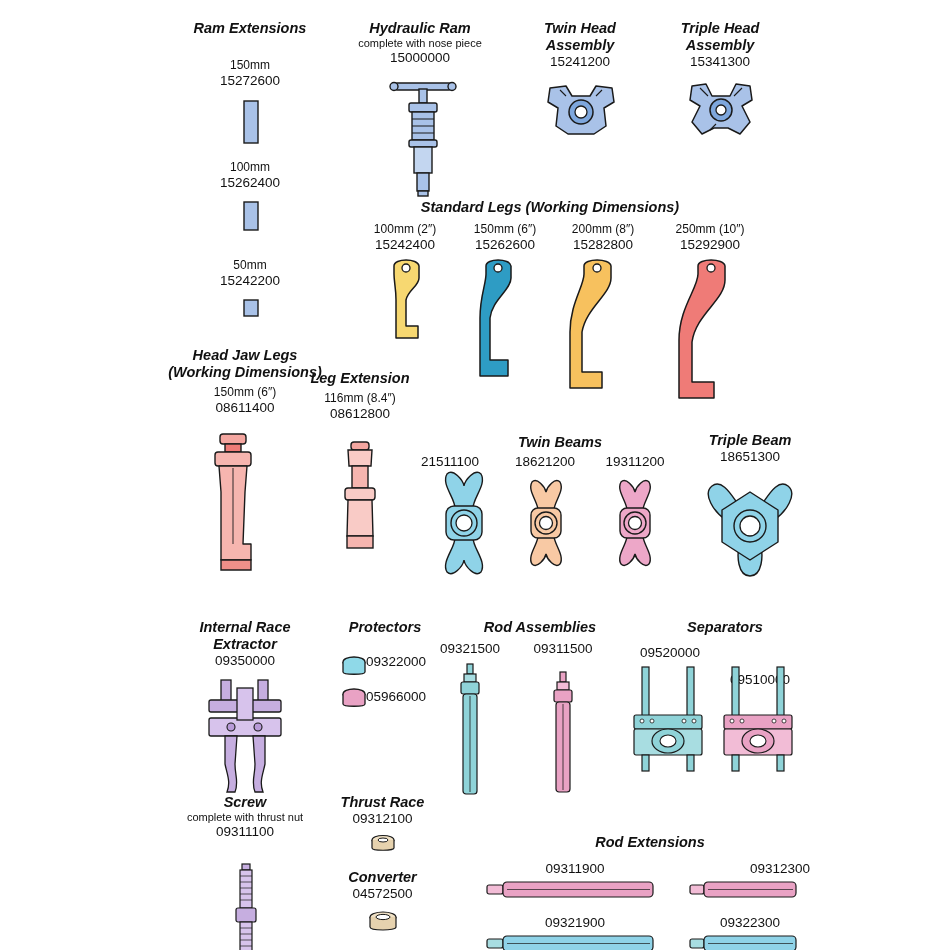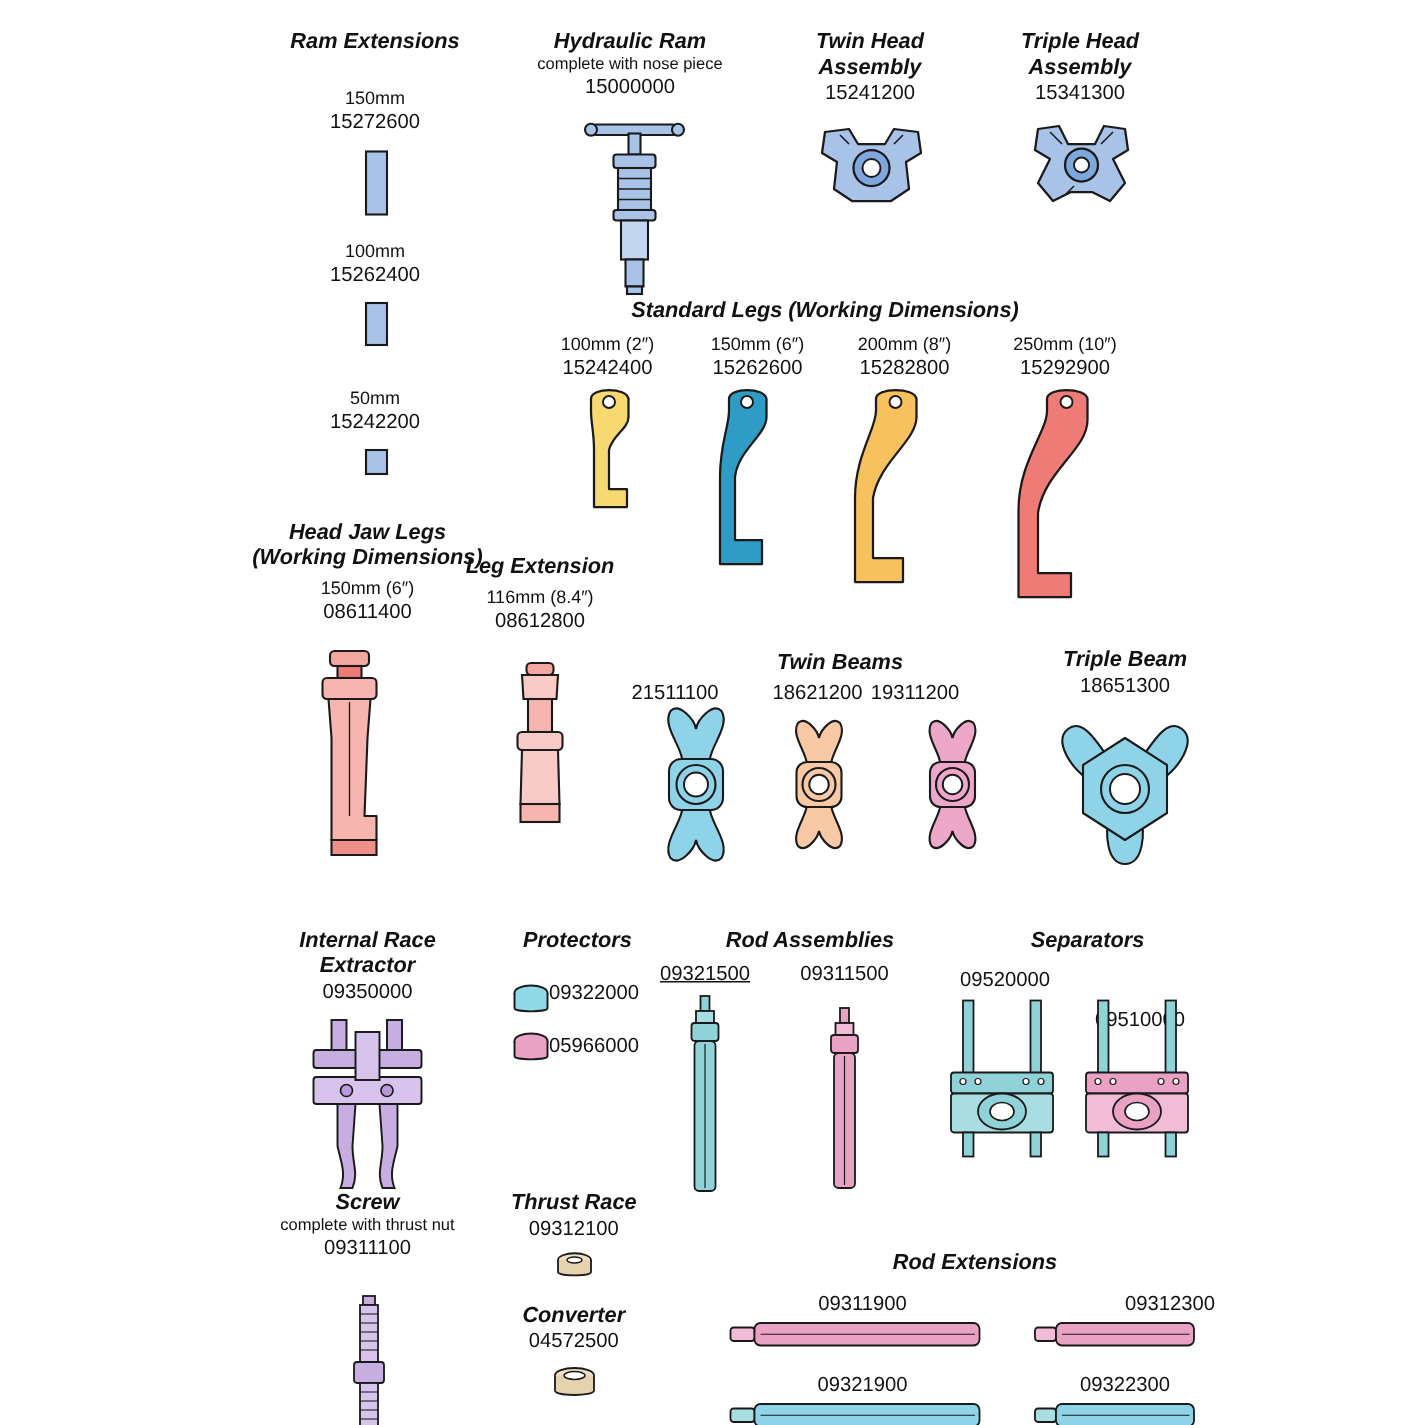--- a/index.html
+++ b/index.html
@@ -214,21 +214,21 @@
 <div class="fig" style="left:524px;top:478px;">
   <svg width="44" height="90" viewBox="0 0 44 90">
     <path d="M8 4 C3 12, 14 24, 14 32 L30 32 C30 24, 41 12, 36 4 C31 -1, 23 9, 22 14 C21 9, 13 -1, 8 4 Z" fill="#f8c9a4" stroke="#1a1a1a" stroke-width="1.4"></path>
     <path d="M8 86 C3 78, 14 66, 14 58 L30 58 C30 66, 41 78, 36 86 C31 91, 23 81, 22 76 C21 81, 13 91, 8 86 Z" fill="#f8c9a4" stroke="#1a1a1a" stroke-width="1.4"></path>
     <rect x="7" y="30" width="30" height="30" rx="7" fill="#f8c9a4" stroke="#1a1a1a" stroke-width="1.4"></rect>
     <circle cx="22" cy="45" r="11" fill="#f8c9a4" stroke="#1a1a1a" stroke-width="1.4"></circle>
     <circle cx="22" cy="45" r="6.5" fill="#ffffff" stroke="#1a1a1a" stroke-width="1.3"></circle>
   </svg>
 </div>
 
-<div class="item" style="left:560px;top:454px;width:100px;">
+<div class="item" style="left:585px;top:454px;width:100px;">
   <div class="code">19311200</div>
 </div>
 <div class="fig" style="left:613px;top:478px;">
   <svg width="44" height="90" viewBox="0 0 44 90">
     <path d="M8 4 C3 12, 14 24, 14 32 L30 32 C30 24, 41 12, 36 4 C31 -1, 23 9, 22 14 C21 9, 13 -1, 8 4 Z" fill="#eda7c8" stroke="#1a1a1a" stroke-width="1.4"></path>
     <path d="M8 86 C3 78, 14 66, 14 58 L30 58 C30 66, 41 78, 36 86 C31 91, 23 81, 22 76 C21 81, 13 91, 8 86 Z" fill="#eda7c8" stroke="#1a1a1a" stroke-width="1.4"></path>
     <rect x="7" y="30" width="30" height="30" rx="7" fill="#eda7c8" stroke="#1a1a1a" stroke-width="1.4"></rect>
     <circle cx="22" cy="45" r="11" fill="#eda7c8" stroke="#1a1a1a" stroke-width="1.4"></circle>
     <circle cx="22" cy="45" r="6.5" fill="#ffffff" stroke="#1a1a1a" stroke-width="1.3"></circle>
   </svg>
@@ -287,21 +287,21 @@
     <path d="M3 8 L3 18 C3 21, 25 21, 25 18 L25 8" fill="#e9a2c4" stroke="#1a1a1a" stroke-width="1.3"></path>
   </svg>
 </div>
 <div class="item" style="left:330px;top:689px;width:150px;text-align:left;padding-left:36px;">
   <div class="code">05966000</div>
 </div>
 
 <div class="item" style="left:455px;top:619px;width:170px;">
   <div class="title">Rod Assemblies</div>
 </div>
-<div class="item" style="left:425px;top:641px;width:90px;text-decoration:underline;">
+<div class="item" style="left:425px;top:641px;width:90px;">
   <div class="code">09321500</div>
 </div>
 <div class="fig" style="left:459px;top:662px;">
   <svg width="22" height="136" viewBox="0 0 22 136">
     <rect x="8" y="2" width="6" height="10" fill="#8fd3d8" stroke="#1a1a1a" stroke-width="1.2"></rect>
     <rect x="5" y="12" width="12" height="8" fill="#a8dde1" stroke="#1a1a1a" stroke-width="1.2"></rect>
     <rect x="2" y="20" width="18" height="12" rx="2" fill="#8fd3d8" stroke="#1a1a1a" stroke-width="1.2"></rect>
     <rect x="4" y="32" width="14" height="100" rx="3" fill="#8fd3d8" stroke="#1a1a1a" stroke-width="1.2"></rect>
     <line x1="11" y1="34" x2="11" y2="130" stroke="#1a1a1a" stroke-width="0.8"></line>
   </svg>

